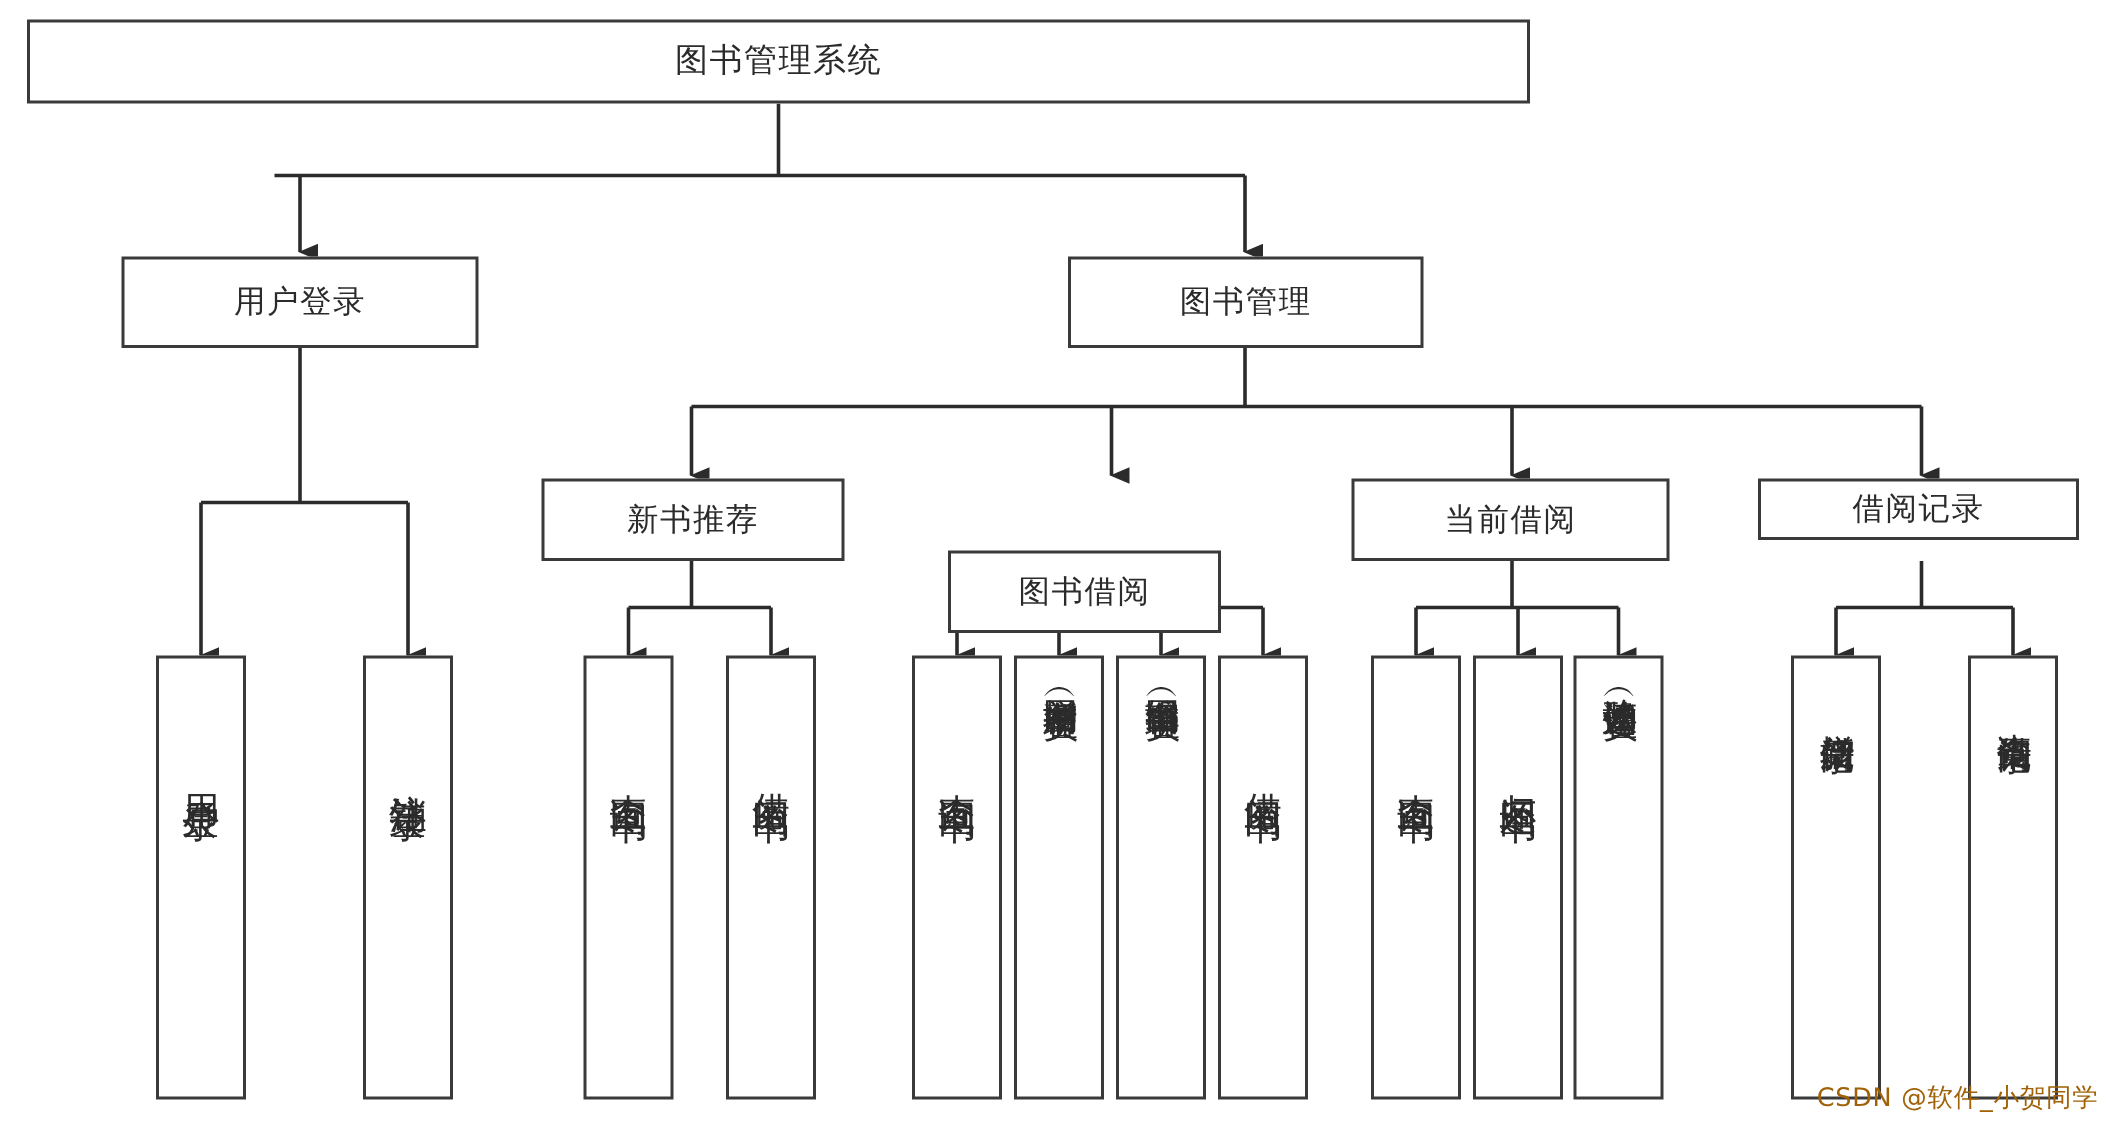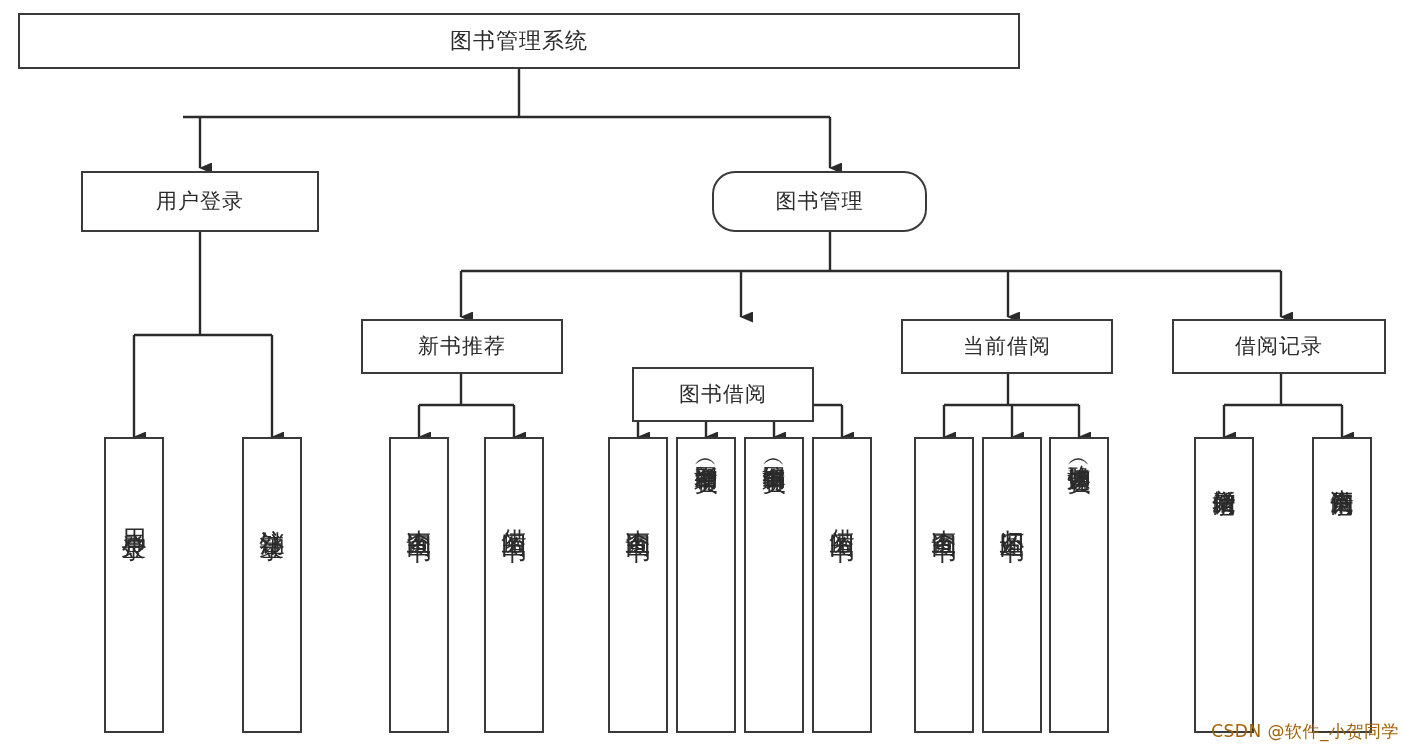--- a/index.html
+++ b/index.html
@@ -85,34 +85,34 @@
     </g>
   </svg>
 
   <div class="node h-node root" style="left:18px;top:13px;width:1002px;height:56px;">
     <span class="lbl">图书管理系统</span>
   </div>
 
   <div class="node h-node" style="left:81px;top:171px;width:238px;height:61px;">
     <span class="lbl">用户登录</span>
   </div>
-  <div class="node h-node" style="left:712px;top:171px;width:215px;height:61px;border-radius:23px;">
+  <div class="node h-node" style="left:712px;top:171px;width:237px;height:61px;">
     <span class="lbl">图书管理</span>
   </div>
 
   <div class="node h-node" style="left:361px;top:319px;width:202px;height:55px;">
     <span class="lbl">新书推荐</span>
   </div>
   <div class="node h-node" style="left:632px;top:319px;width:182px;height:55px;margin-top:48px;">
     <span class="lbl">图书借阅</span>
   </div>
   <div class="node h-node" style="left:901px;top:319px;width:212px;height:55px;">
     <span class="lbl">当前借阅</span>
   </div>
-  <div class="node h-node" style="left:1172px;top:319px;width:214px;height:55px;">
+  <div class="node h-node" style="left:1172px;top:319px;width:214px;height:41px;">
     <span class="lbl">借阅记录</span>
   </div>
 
   <div class="node v-node" style="left:104px;top:437px;width:60px;height:296px;padding-top:70px;">
     <span class="lbl">用户登录</span>
   </div>
   <div class="node v-node" style="left:242px;top:437px;width:60px;height:296px;padding-top:70px;">
     <span class="lbl">注销登录</span>
   </div>
 

